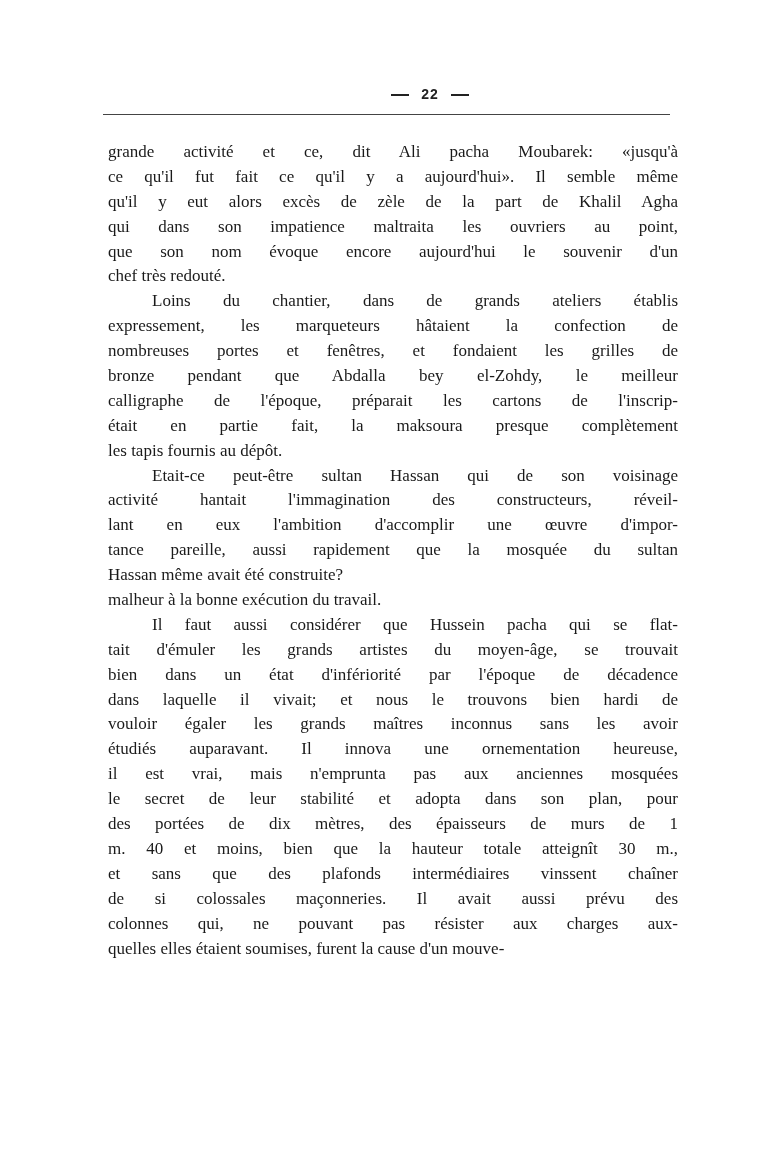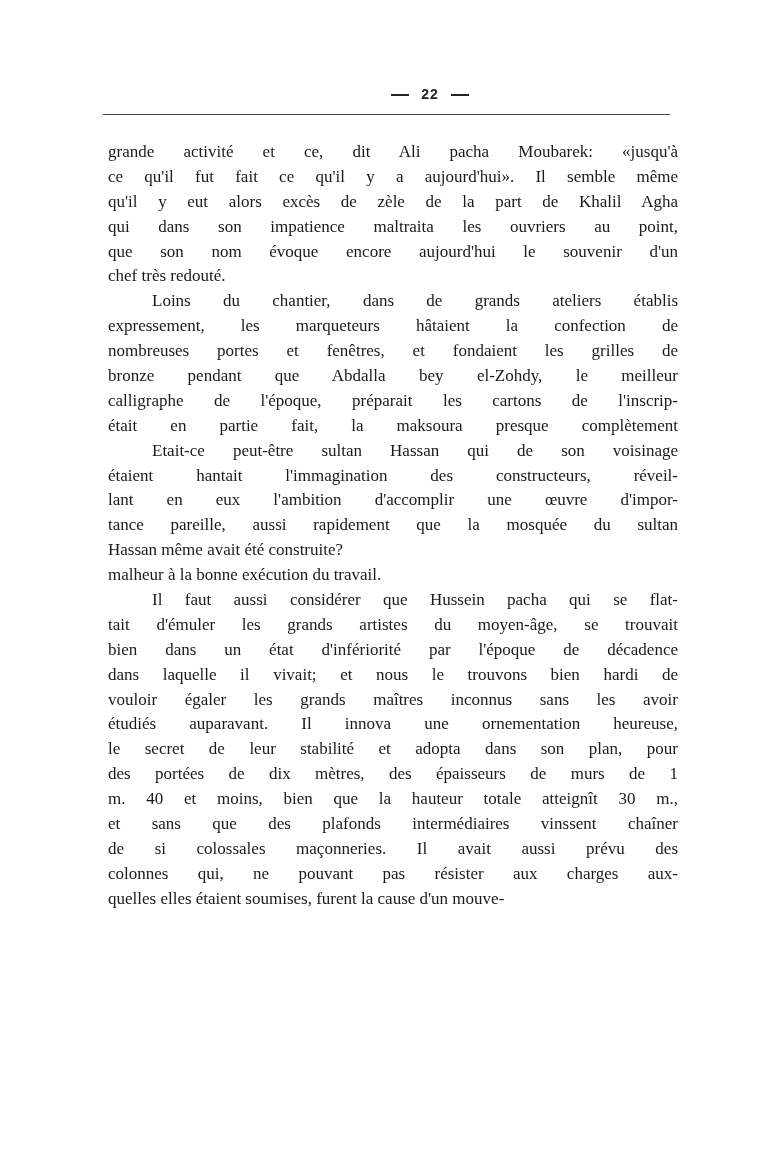--- a/index.html
+++ b/index.html
@@ -41,38 +41,40 @@
       <span class="line">que son nom évoque encore aujourd'hui le souvenir d'un</span>
       <span class="line last">chef très redouté.</span>
     </div>
     <div>
       <span class="line indent">Loins du chantier, dans de grands ateliers établis</span>
       <span class="line">expressement, les marqueteurs hâtaient la confection de</span>
       <span class="line">nombreuses portes et fenêtres, et fondaient les grilles de</span>
       <span class="line">bronze pendant que Abdalla bey el-Zohdy, le meilleur</span>
       <span class="line">calligraphe de l'époque, préparait les cartons de l'inscrip-</span>
       <span class="line">était en partie fait, la maksoura presque complètement</span>
+      <span class="line last">les tapis fournis au dépôt.</span>
     </div>
     <div>
       <span class="line indent">Etait-ce peut-être sultan Hassan qui de son voisinage</span>
-      <span class="line">étaient hantait l'immagination des constructeurs, réveil-</span>
+      <span class="line">activité hantait l'immagination des constructeurs, réveil-</span>
       <span class="line">lant en eux l'ambition d'accomplir une œuvre d'impor-</span>
       <span class="line">tance pareille, aussi rapidement que la mosquée du sultan</span>
       <span class="line last">Hassan même avait été construite?</span>
     </div>
     <div>
       <span class="line last">malheur à la bonne exécution du travail.</span>
     </div>
     <div>
       <span class="line indent">Il faut aussi considérer que Hussein pacha qui se flat-</span>
       <span class="line">tait d'émuler les grands artistes du moyen-âge, se trouvait</span>
       <span class="line">bien dans un état d'infériorité par l'époque de décadence</span>
       <span class="line">dans laquelle il vivait; et nous le trouvons bien hardi de</span>
       <span class="line">vouloir égaler les grands maîtres inconnus sans les avoir</span>
       <span class="line">étudiés auparavant. Il innova une ornementation heureuse,</span>
+      <span class="line">il est vrai, mais n'emprunta pas aux anciennes mosquées</span>
       <span class="line">le secret de leur stabilité et adopta dans son plan, pour</span>
       <span class="line">des portées de dix mètres, des épaisseurs de murs de 1</span>
       <span class="line">m. 40 et moins, bien que la hauteur totale atteignît 30 m.,</span>
       <span class="line">et sans que des plafonds intermédiaires vinssent chaîner</span>
       <span class="line">de si colossales maçonneries. Il avait aussi prévu des</span>
       <span class="line">colonnes qui, ne pouvant pas résister aux charges aux-</span>
       <span class="line last">quelles elles étaient soumises, furent la cause d'un mouve-</span>
     </div>
   </div>
 

